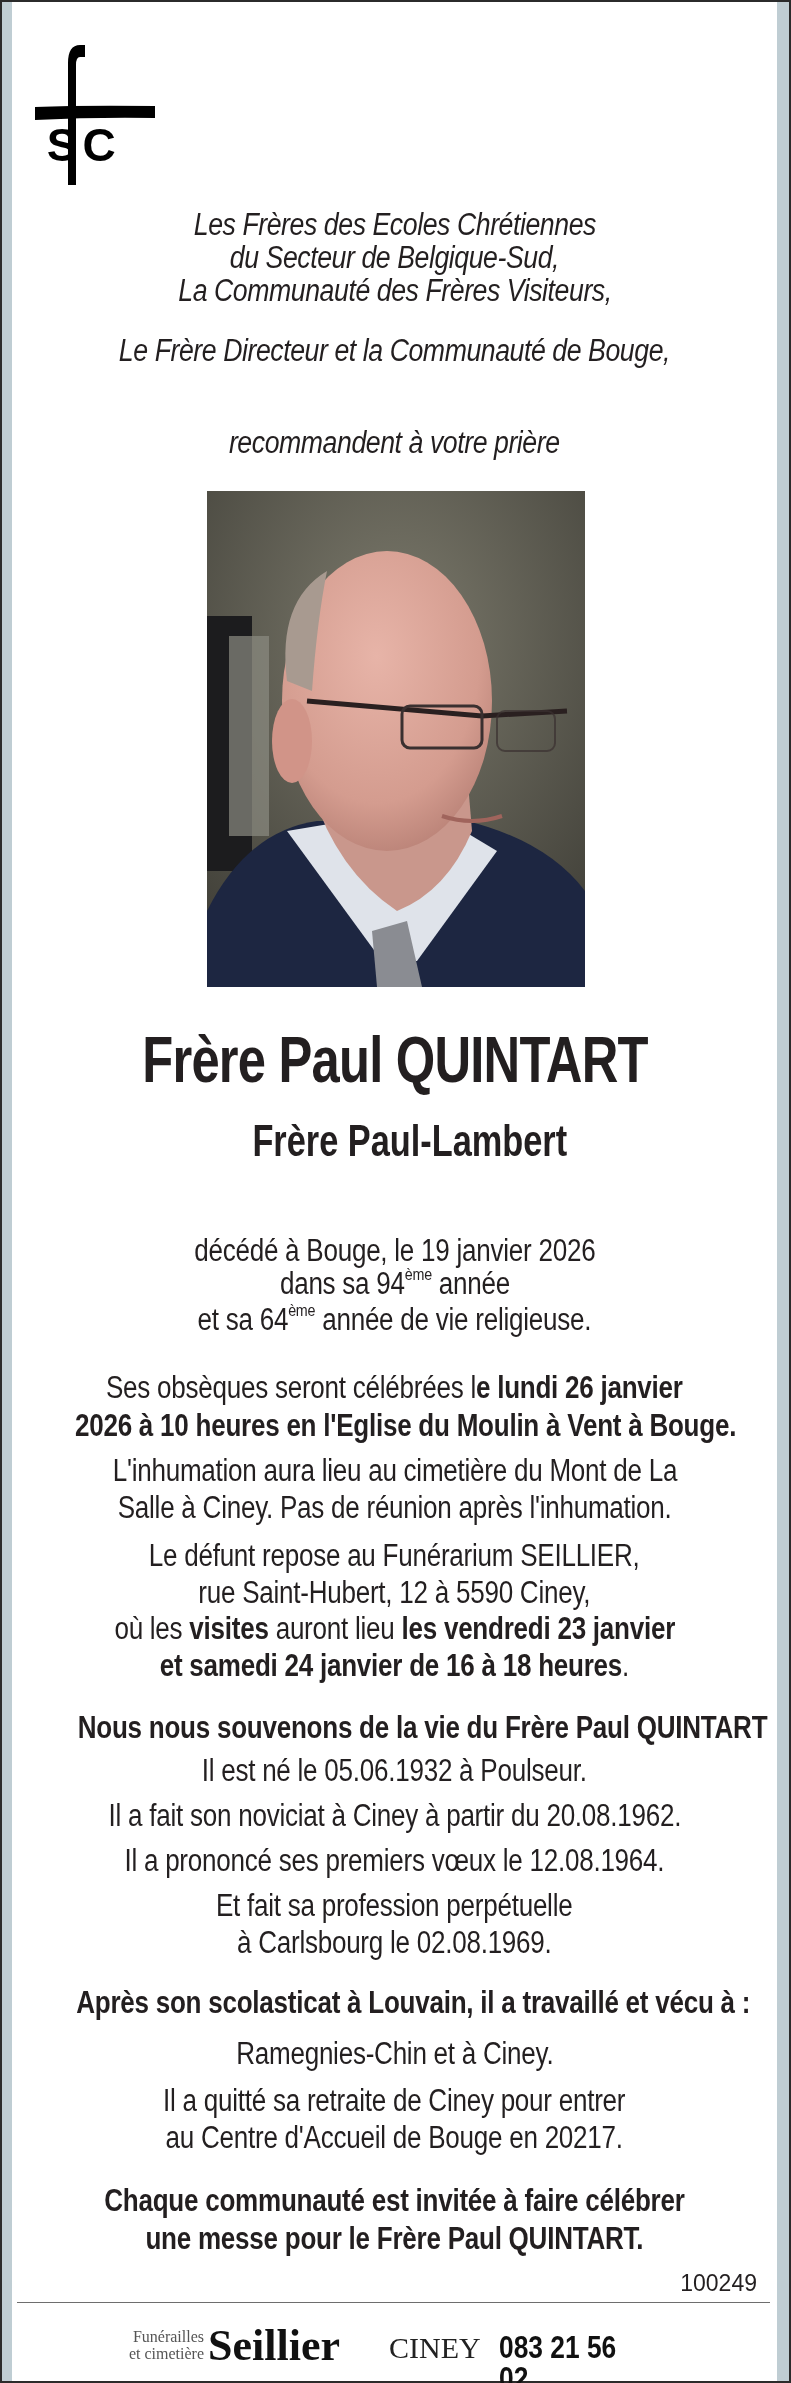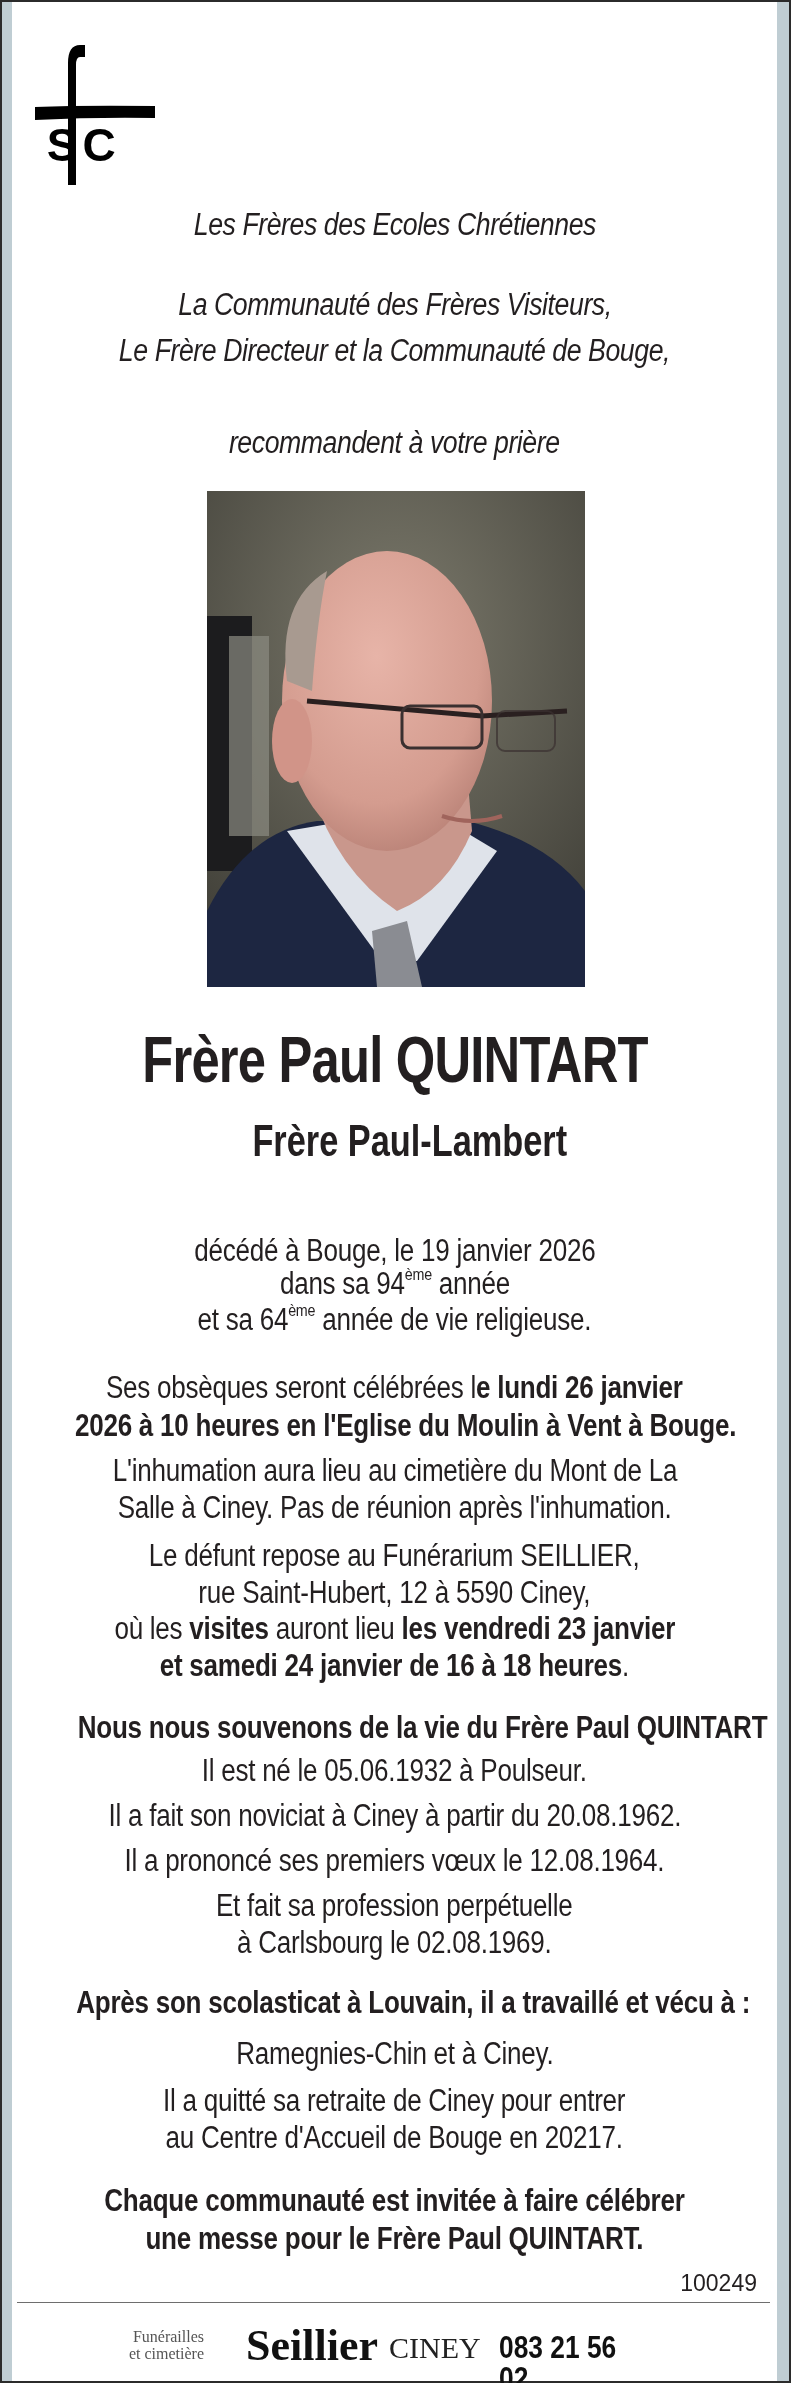--- a/index.html
+++ b/index.html
@@ -37,41 +37,42 @@
   .name .cond { transform: scaleX(0.78); }
   .subname { font-size: 44px; font-weight: bold; margin-left: 15px; }
   .subname .cond { transform: scaleX(0.78); }
 
   .num { position: absolute; right: 20px; top: 2268px; font-size: 23px; color: #231f20;
          font-family: "Liberation Sans", "DejaVu Sans", sans-serif; }
   .rule { position: absolute; left: 5px; width: 753px; top: 2300px; height: 0; border-top: 1.5px solid #6e6e6e; }
 
   .footer { position: absolute; left: 0; width: 654px; top: 2322px; height: 50px; text-decoration: underline; }
   .f-small { position: absolute; font-family: "Liberation Serif", "DejaVu Serif", serif; color: #555; font-size: 16px; text-align: right; line-height: 17px; }
-  .f-brand { position: absolute; font-family: "Liberation Serif", "DejaVu Serif", serif; font-weight: bold; font-size: 44px; color: #111; line-height: 1; margin-left: 38px; }
+  .f-brand { position: absolute; font-family: "Liberation Serif", "DejaVu Serif", serif; font-weight: bold; font-size: 44px; color: #111; line-height: 1; }
   .f-city { position: absolute; font-family: "Liberation Serif", "DejaVu Serif", serif; font-size: 30px; color: #222; line-height: 1; }
   .f-phone { position: absolute; font-family: "Liberation Sans", "DejaVu Sans", sans-serif; font-weight: bold; font-size: 31px; color: #111; line-height: 1; }
 </style>
 </head>
 <body>
 
 <div class="frame"></div>
 <div class="paper">
 
   <svg class="logo" viewBox="0 0 120 145">
 
     <path d="M33 142 L33 20 Q33 2 45 2 L50 2 L50 14 L45 14 Q41 14 41 22 L41 142 Z" fill="#000"></path>
 
     <path d="M0 64 Q50 62 120 63 L120 75 Q60 74 0 77 Z" fill="#000"></path>
     <text x="27" y="118" text-anchor="middle" font-family="Liberation Sans, DejaVu Sans, sans-serif" font-weight="bold" font-size="46" fill="#000">S</text>
     <text x="64" y="118" text-anchor="middle" font-family="Liberation Sans, DejaVu Sans, sans-serif" font-weight="bold" font-size="46" fill="#000">C</text>
   </svg>
 
   <div class="txt it" style="top:207px"><span class="cond">Les Frères des Ecoles Chrétiennes</span></div>
-  <div class="txt it" style="top:287px"><span class="cond">La Communauté des Frères Visiteurs,</span></div>
+  <div class="txt it" style="top:240px"><span class="cond">du Secteur de Belgique-Sud,</span></div>
+  <div class="txt it" style="top:273px"><span class="cond">La Communauté des Frères Visiteurs,</span></div>
   <div class="txt it" style="top:333px"><span class="cond">Le Frère Directeur et la Communauté de Bouge,</span></div>
   <div class="txt it" style="top:425px"><span class="cond">recommandent à votre prière</span></div>
 
   <div class="photo">
     <svg width="378" height="496" viewBox="0 0 378 496">
       <defs>
         <radialGradient id="bg" cx="0.5" cy="0.3" r="0.8">
           <stop offset="0" stop-color="#7c7a6c"></stop>
           <stop offset="1" stop-color="#3e3d36"></stop>
         </radialGradient>

